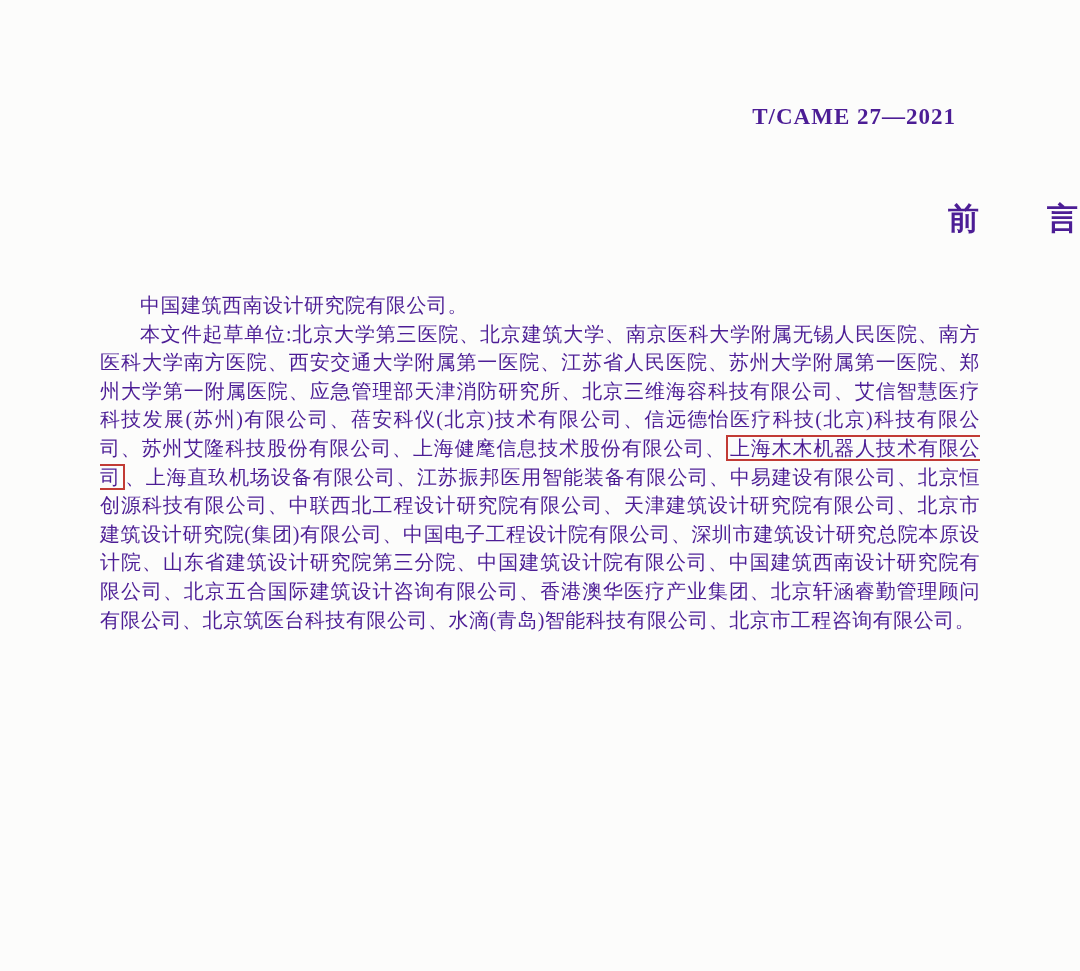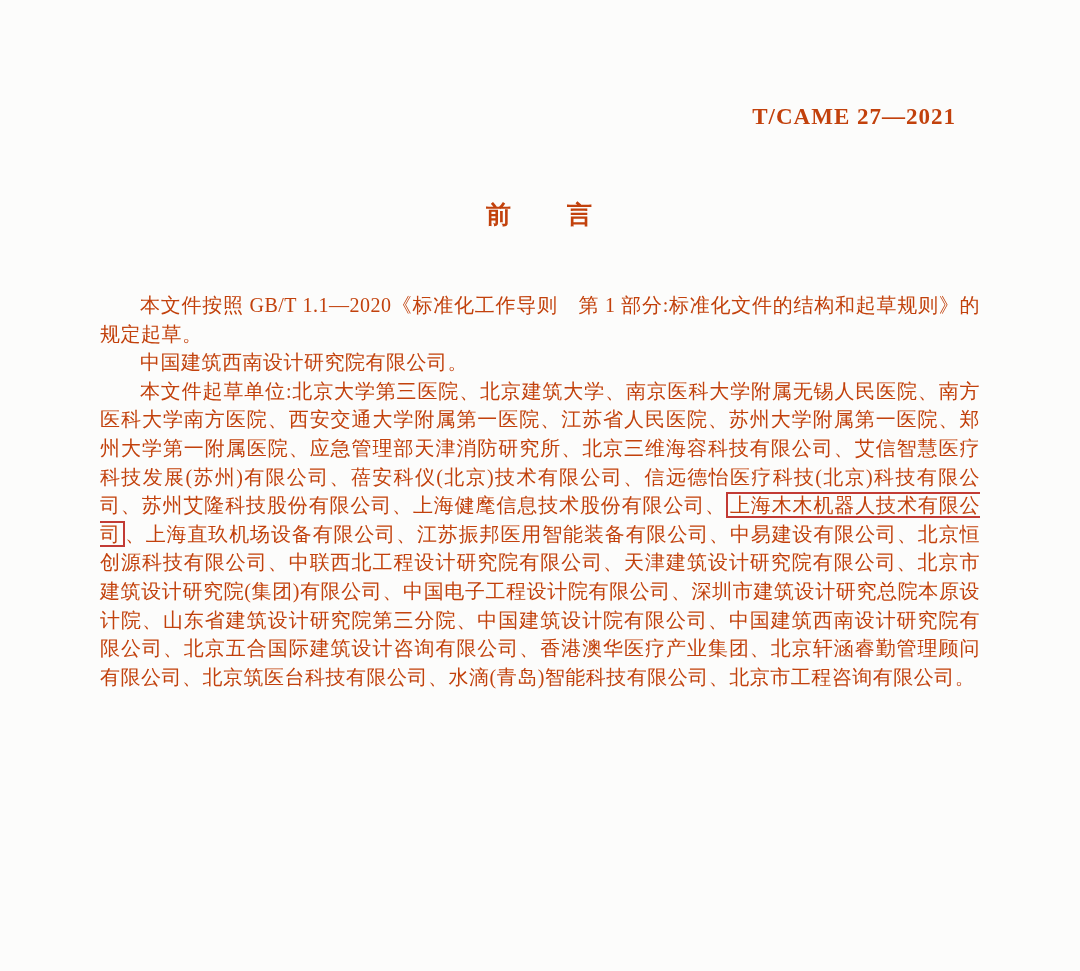--- a/index.html
+++ b/index.html
@@ -7,39 +7,39 @@
     padding: 0;
     background: #ffffff;
   }
   .page {
     position: relative;
     width: 1080px;
     height: 971px;
     background: #fcfcfb;
     overflow: hidden;
     font-family: "Liberation Serif", "DejaVu Serif", serif;
-    color: #c2410c;
+    color: #4c1d95;
   }
   .doc-number {
     position: absolute;
     top: 104px;
     right: 124px;
     font-size: 23px;
     font-weight: 700;
     letter-spacing: 1px;
     white-space: nowrap;
   }
   .title {
     position: absolute;
     top: 198px;
     left: 0;
     width: 100%;
     margin: 0;
-    text-align: center;
-    font-size: 25px;
+    text-align: right;
+    font-size: 31px;
     font-weight: 700;
     letter-spacing: 2px;
   }
   .body {
     position: absolute;
     top: 291px;
     left: 100px;
     width: 880px;
     font-size: 20px;
     line-height: 28.6px;
@@ -61,21 +61,20 @@
 <body>
 
 <div class="page">
 
   <div class="doc-number">T/CAME 27—2021</div>
 
   <h1 class="title">前　　言</h1>
 
   <div class="body">
 
-    <p>本文件按照 GB/T 1.1—2020《标准化工作导则　第 1 部分:标准化文件的结构和起草规则》的规定起草。</p>
 
 
     <p>中国建筑西南设计研究院有限公司。</p>
 
     <p><span>本文件起草单位:北京大学第三医院、北京建筑大学、南京医科大学附属无锡人民医院、南方医科大学南方医院、西安交通大学附属第一医院、江苏省人民医院、苏州大学附属第一医院、郑州大学第一附属医院、应急管理部天津消防研究所、北京三维海容科技有限公司、艾信智慧医疗科技发展(苏州)有限公司、蓓安科仪(北京)技术有限公司、信远德怡医疗科技(北京)科技有限公司、苏州艾隆科技股份有限公司、上海健麾信息技术股份有限公司、</span><span class="hl">上海木木机器人技术有限公司</span><span>、上海直玖机场设备有限公司、江苏振邦医用智能装备有限公司、中易建设有限公司、北京恒创源科技有限公司、中联西北工程设计研究院有限公司、天津建筑设计研究院有限公司、北京市建筑设计研究院(集团)有限公司、中国电子工程设计院有限公司、深圳市建筑设计研究总院本原设计院、山东省建筑设计研究院第三分院、中国建筑设计院有限公司、中国建筑西南设计研究院有限公司、北京五合国际建筑设计咨询有限公司、香港澳华医疗产业集团、北京轩涵睿勤管理顾问有限公司、北京筑医台科技有限公司、水滴(青岛)智能科技有限公司、北京市工程咨询有限公司。</span></p>
 
 
   </div>
 
 </div>

